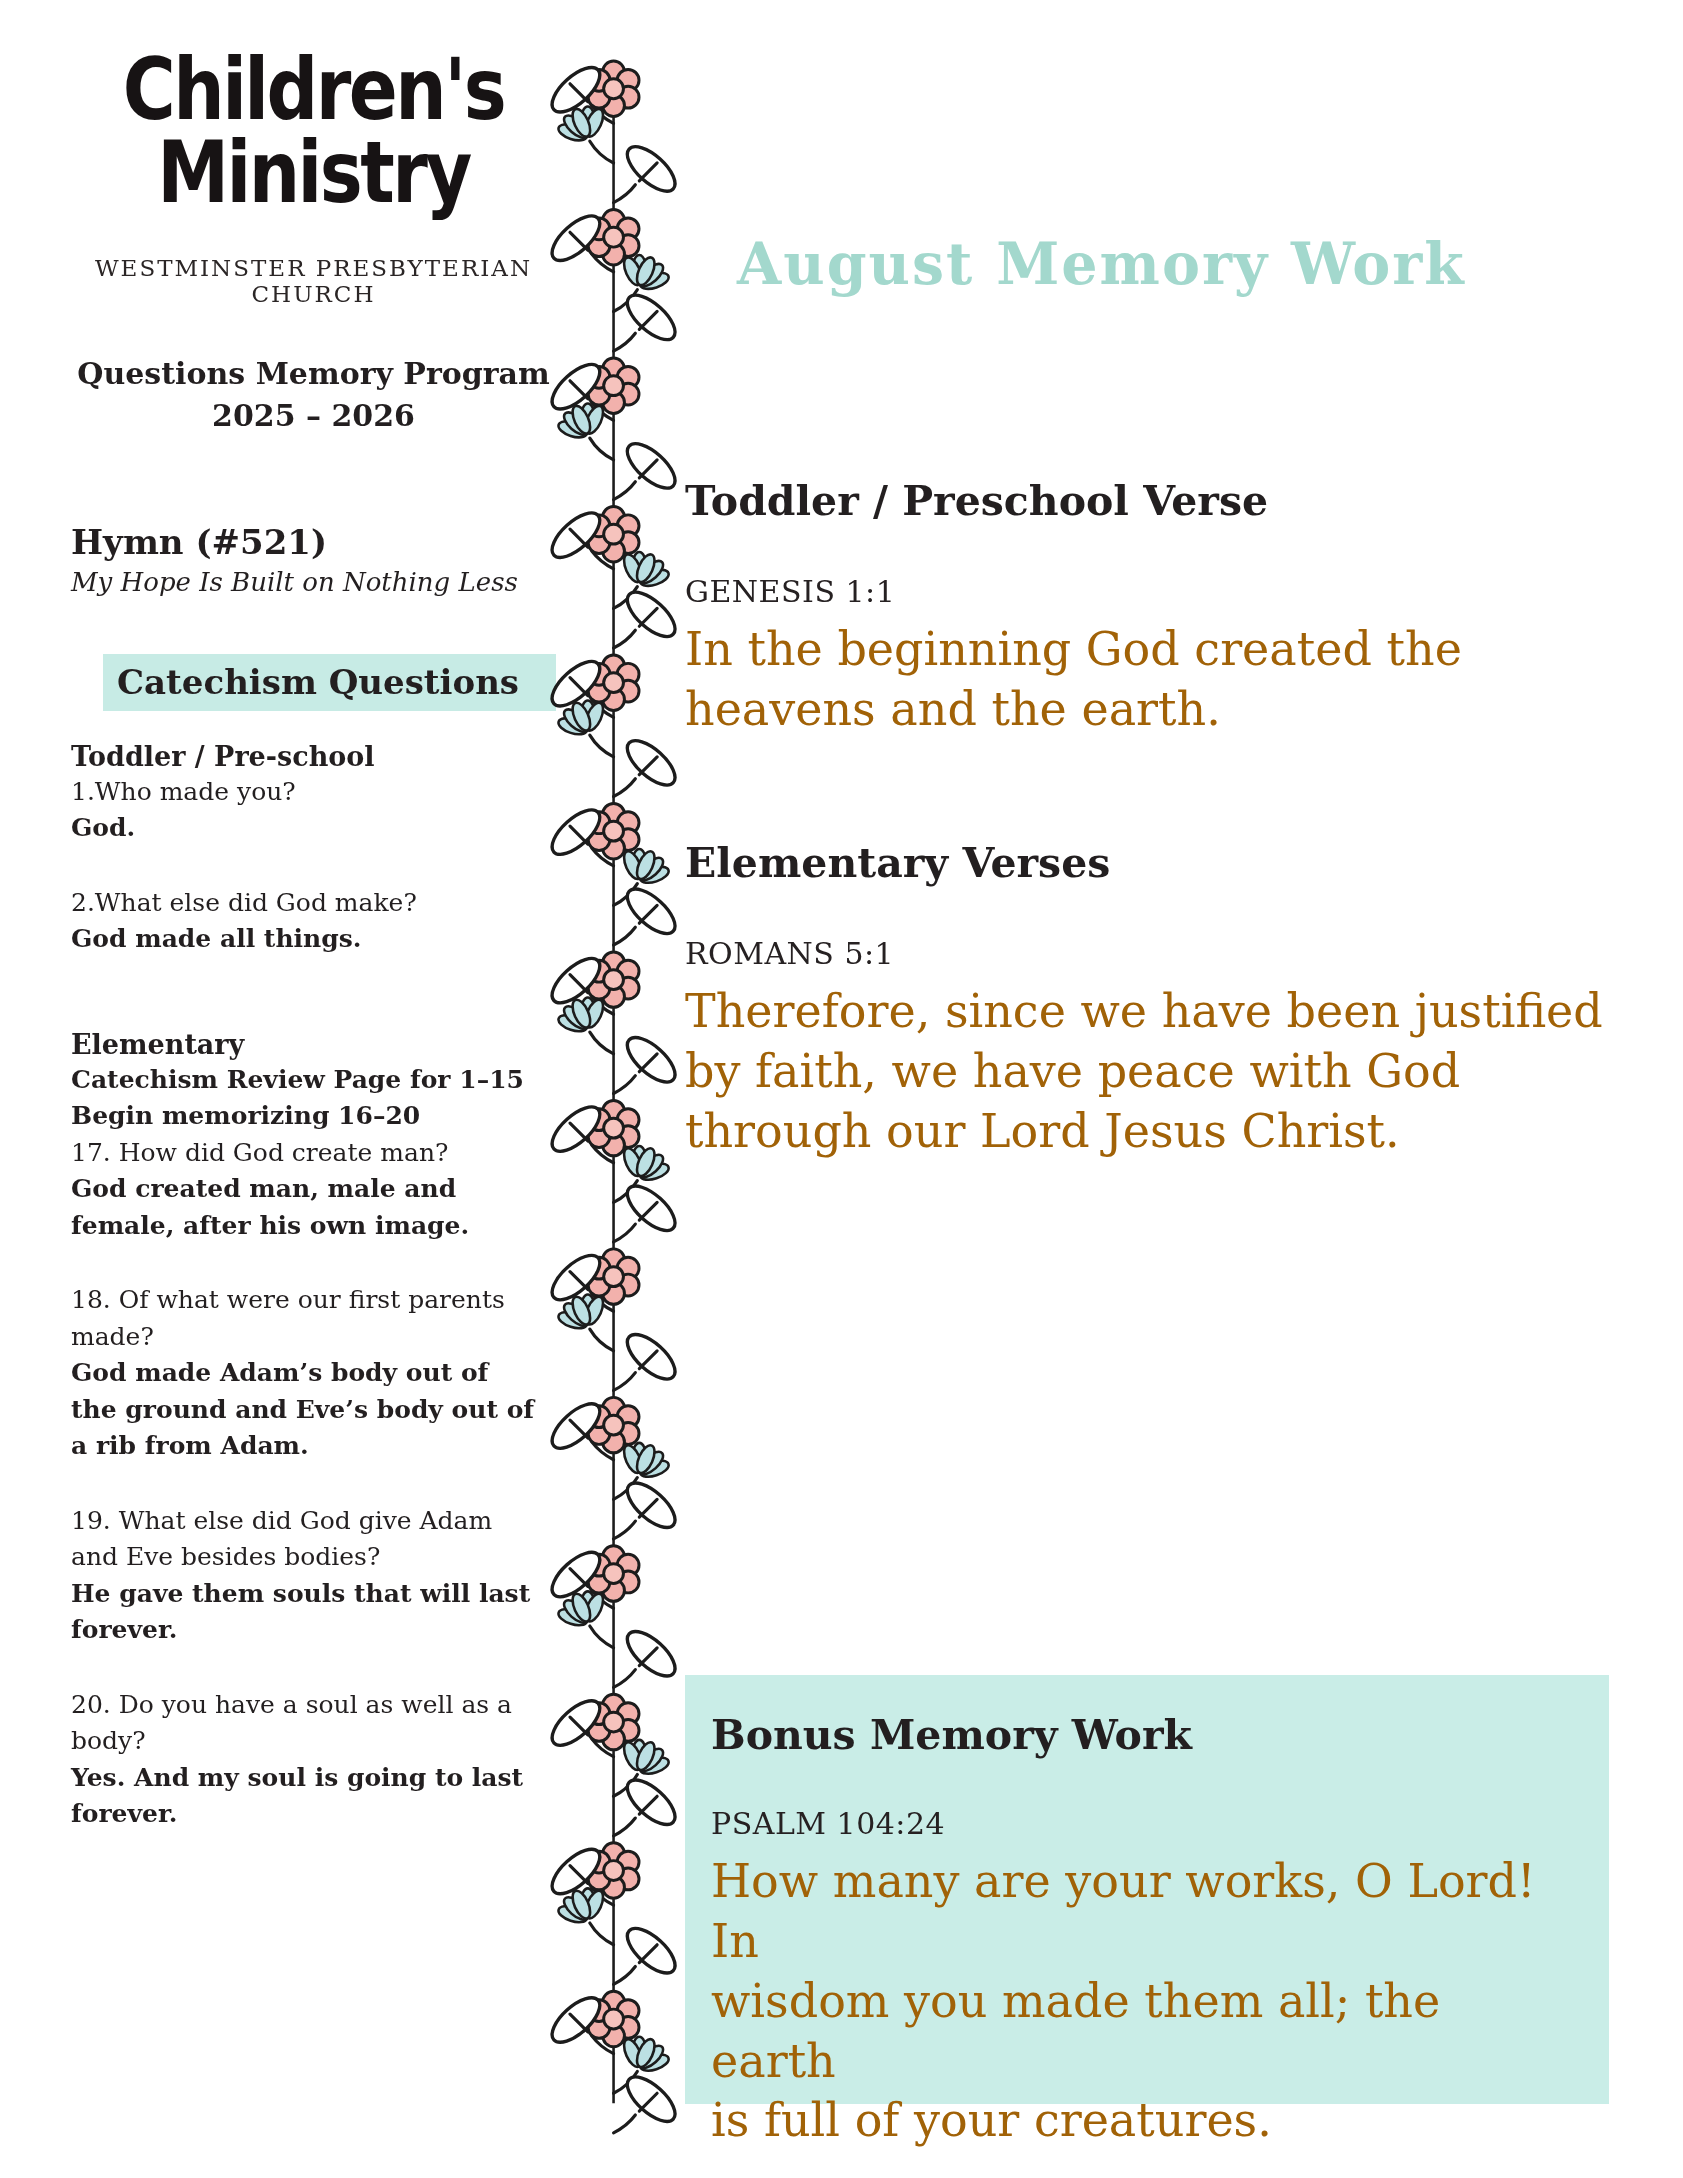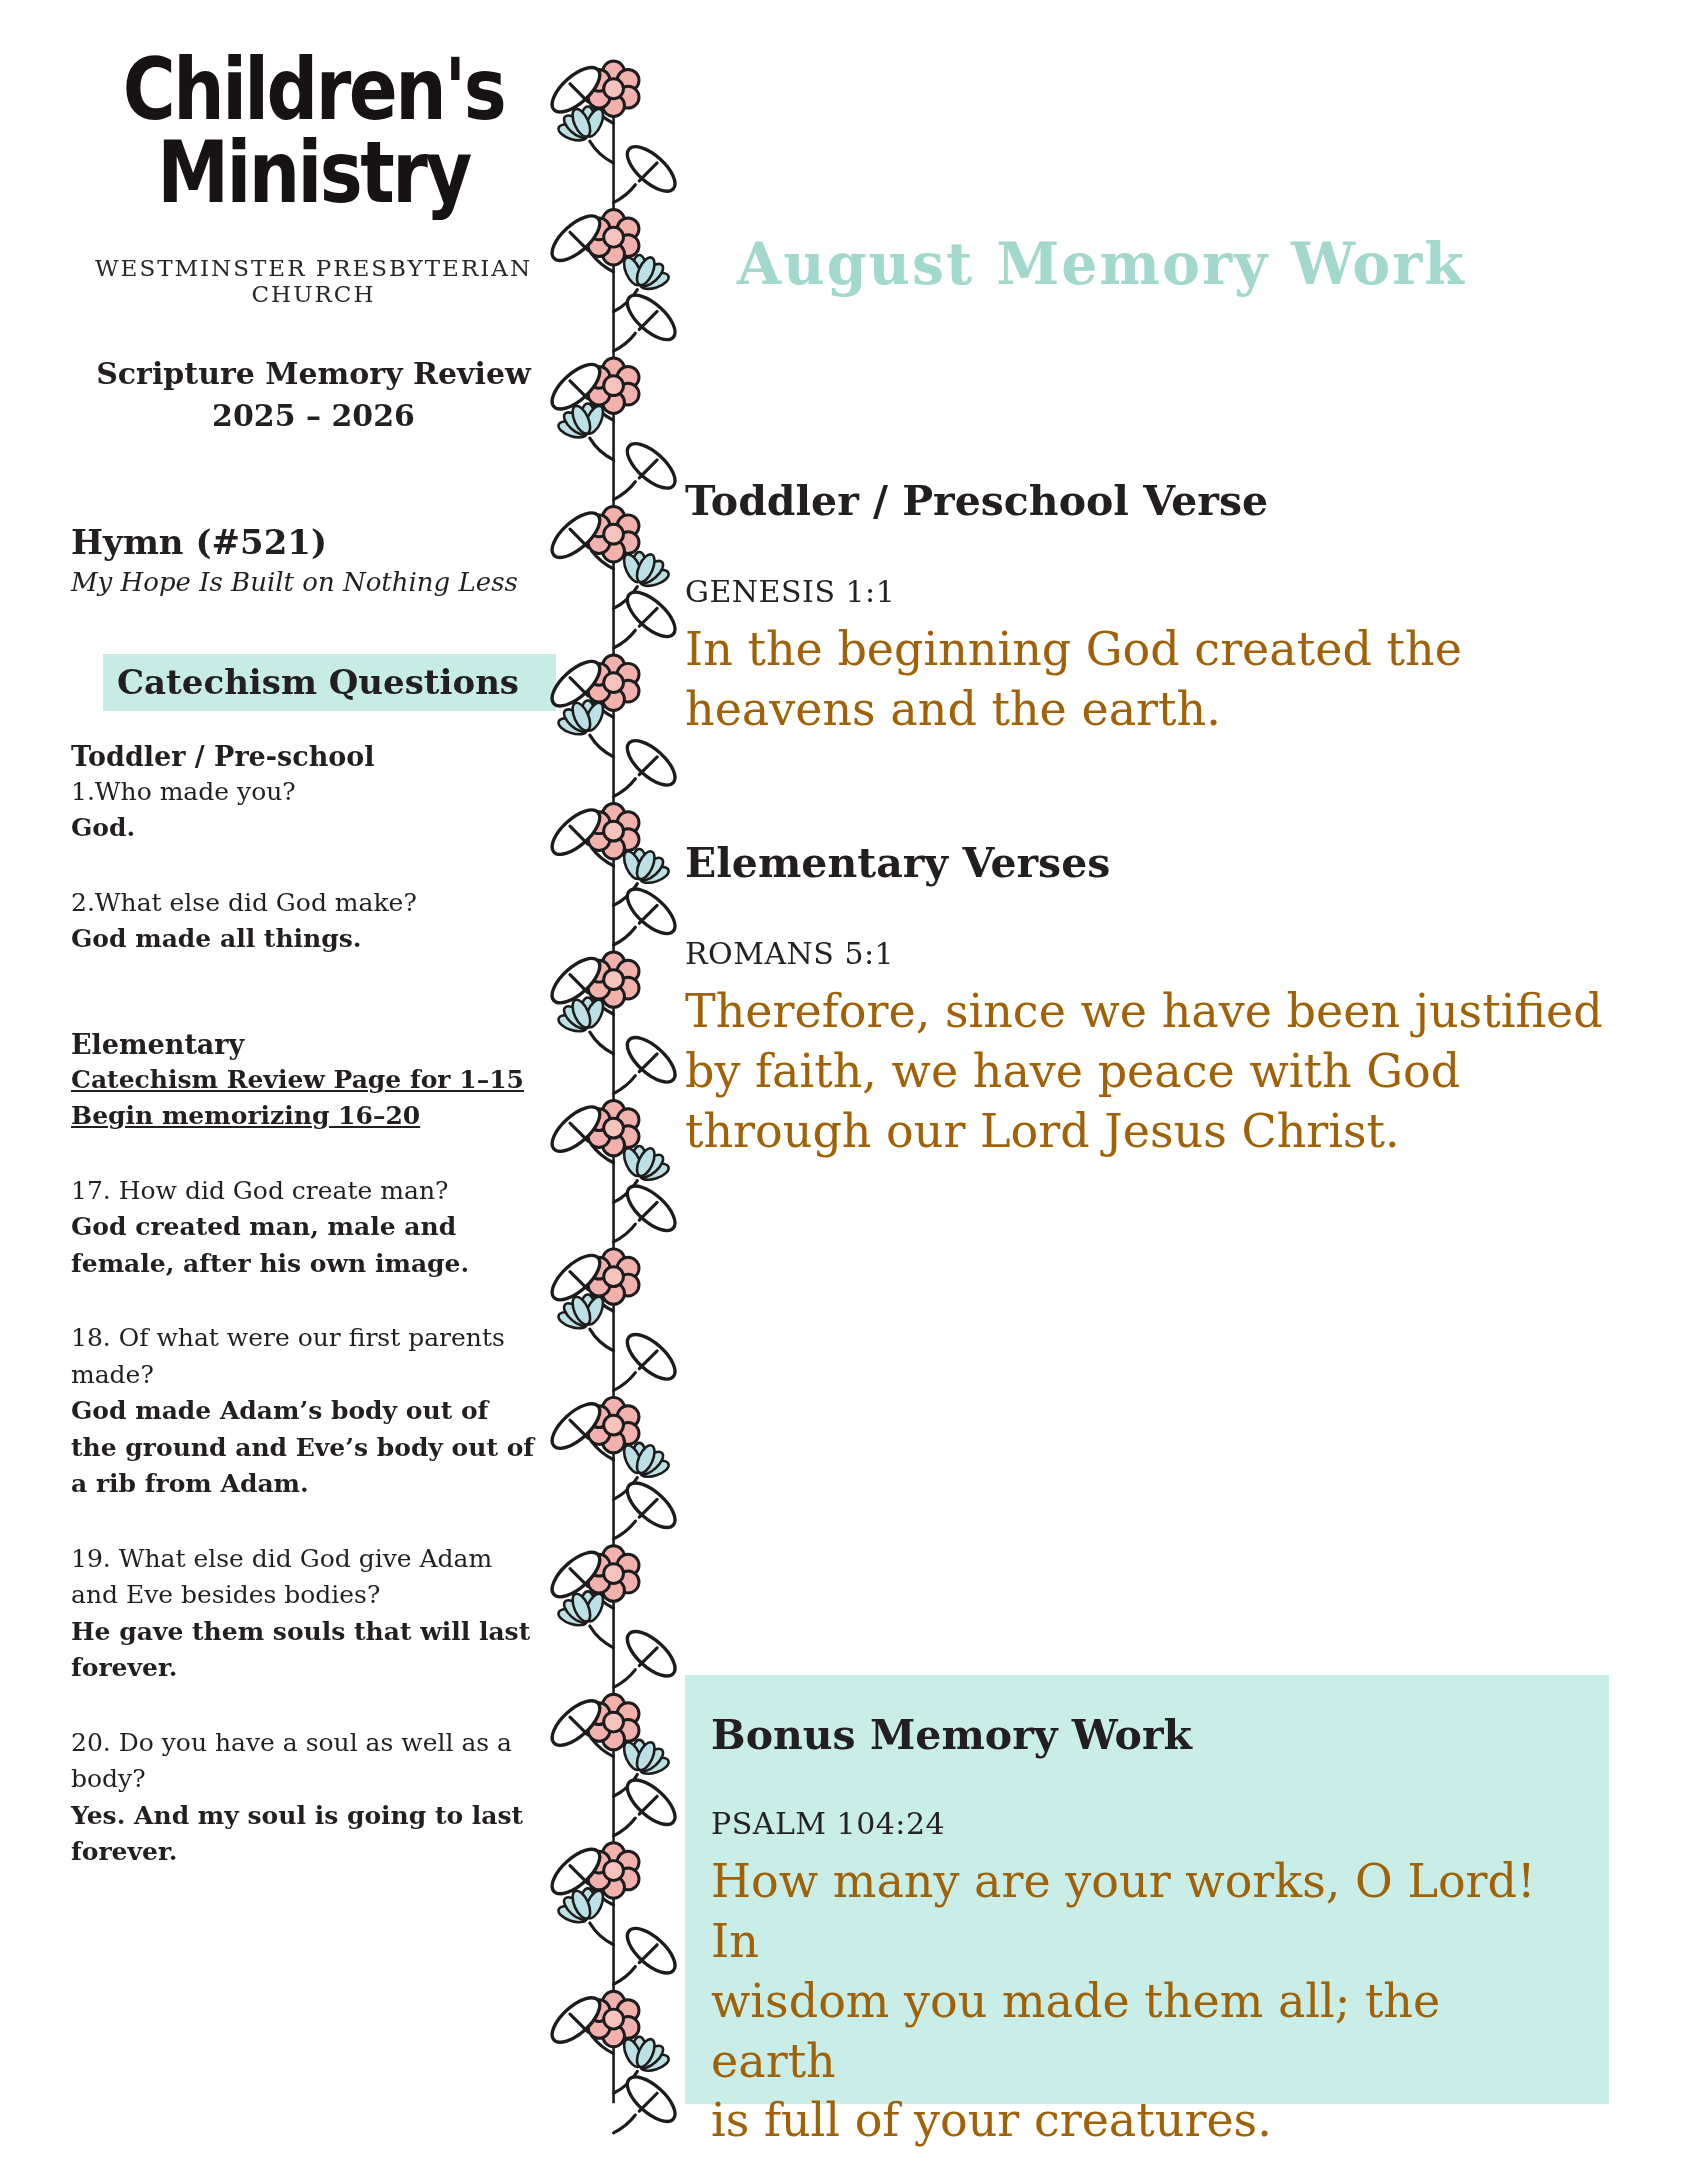--- a/index.html
+++ b/index.html
@@ -16,21 +16,21 @@
   .hymn-h{font-size:34px;font-weight:700;line-height:1.2;}
   .hymn-t{margin-top:4px;font-style:italic;font-size:26px;line-height:1.25;}
   .highlight{margin-top:55px;background:var(--highlight_teal);padding:8px 14px;
              font-size:34px;font-weight:700;line-height:1.2;margin-left:32px;}
   .subhead{margin-top:28px;font-size:27px;font-weight:700;line-height:1.3;}
   .subhead.gap{margin-top:69px;}
   .qa{margin:0 0 38px 0;}
   .qa:first-of-type{margin-top:0;}
   .q,.a,.note{font-size:25px;line-height:1.46;white-space:pre-line;}
   .a,.note{font-weight:700;}
-  .notes{margin-bottom:38px;text-decoration:underline;}
+  .notes{}
   
   .vine{position:absolute;left:550px;top:64px;overflow:visible;}
   .stem{stroke:#1c1c1c;stroke-width:2.6;}
   .st{stroke:#1c1c1c;stroke-width:3.2;fill:none;stroke-linecap:round;}
   .leaf{fill:#ffffff;stroke:#1c1c1c;stroke-width:3.4;}
   .pp{fill:var(--flower_pink);stroke:#1c1c1c;stroke-width:3;}
   .pc{fill:var(--flower_pink_center);stroke:#1c1c1c;stroke-width:3;}
   .bp{fill:var(--flower_blue);stroke:#1c1c1c;stroke-width:2.6;}
   
   .main-title{position:absolute;left:737px;top:230px;margin:0;
@@ -51,21 +51,21 @@
 <div class="page">
 
   <aside class="left-col">
     <div class="logo">
       <div>Children's</div>
       <div>Ministry</div>
     </div>
     <div class="church">WESTMINSTER PRESBYTERIAN CHURCH</div>
 
     <div class="program">
-      <div>Scripture Memory Review</div>
+      <div>Questions Memory Program</div>
       <div>2025 – 2026</div>
     </div>
 
     <div class="hymn">
       <div class="hymn-h">Hymn (#521)</div>
       <div class="hymn-t">My Hope Is Built on Nothing Less</div>
     </div>
 
     <div class="highlight">Catechism Questions</div>
 

